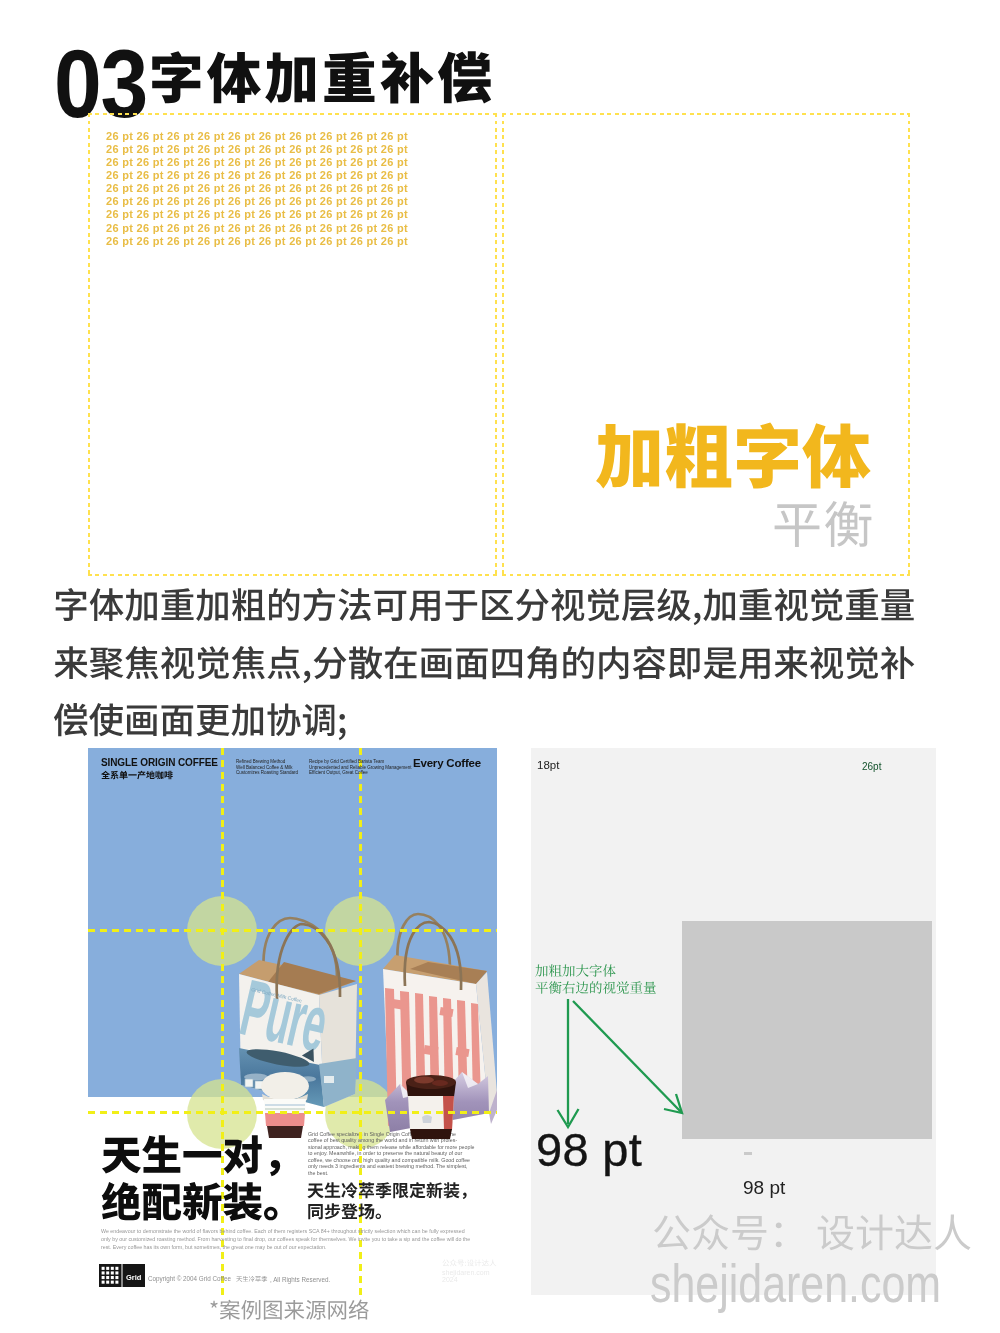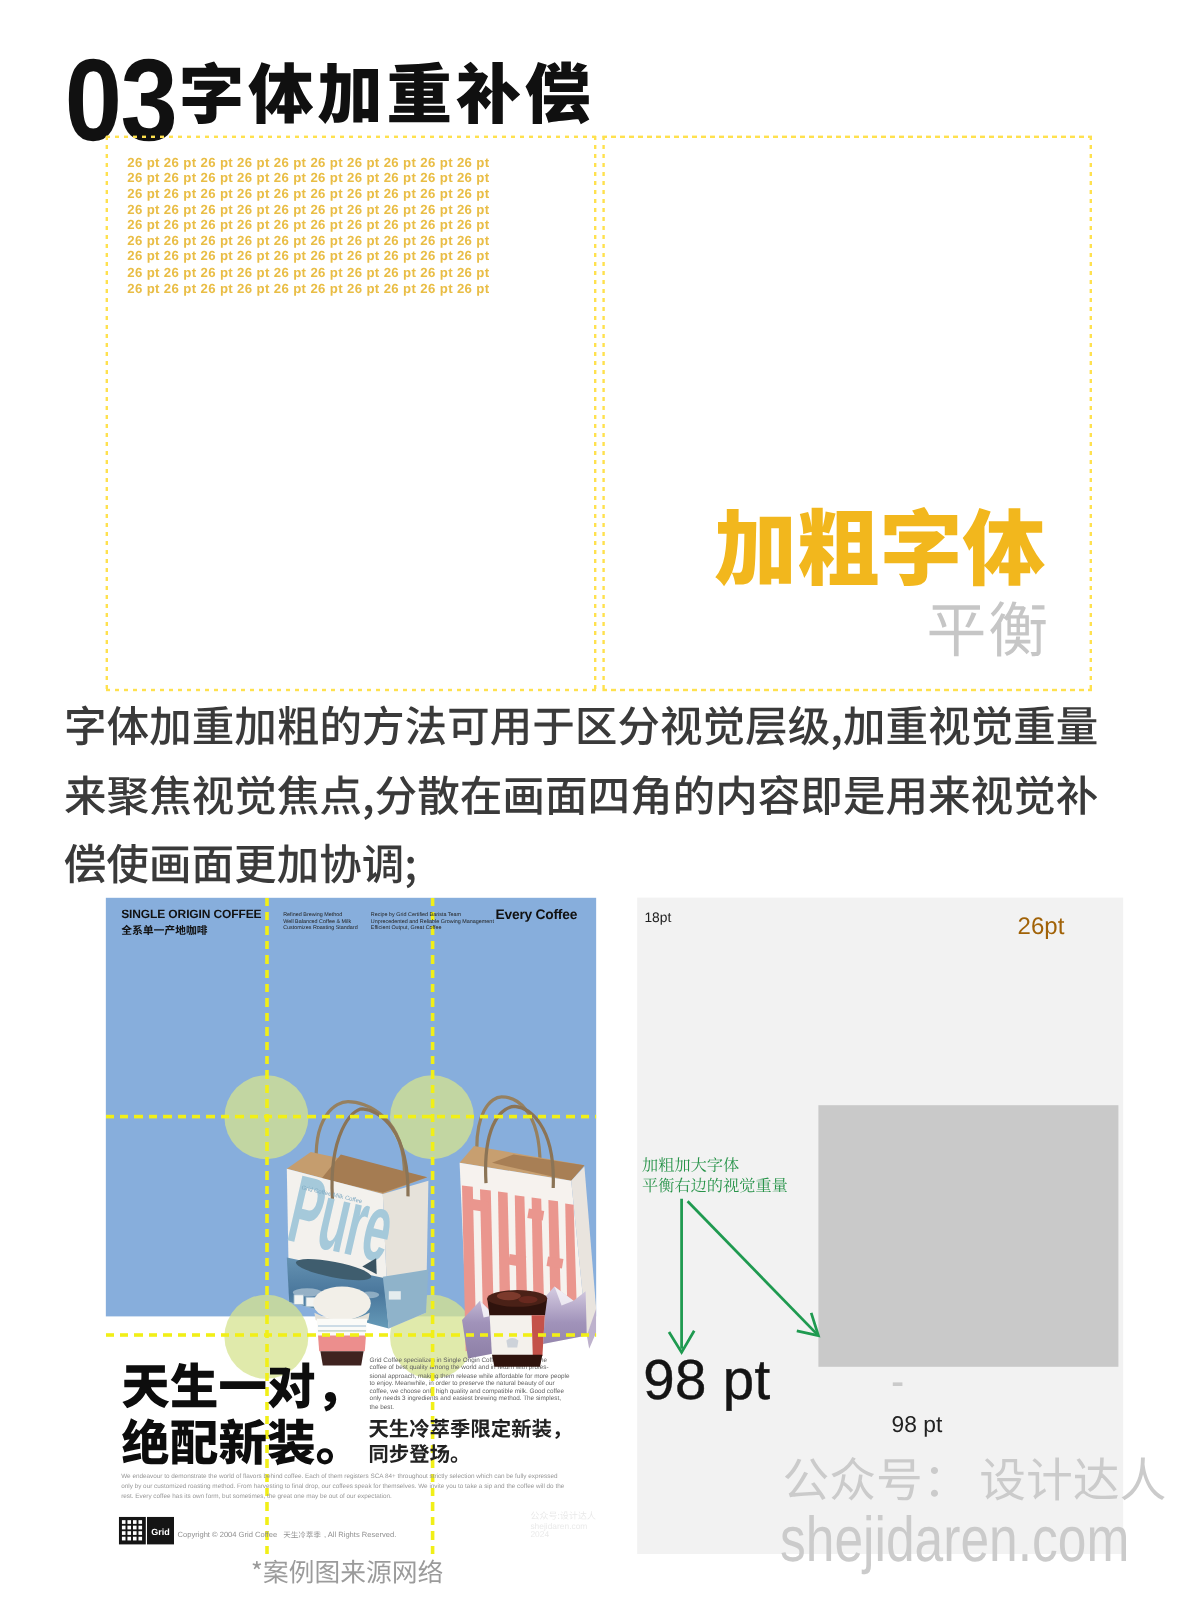--- a/index.html
+++ b/index.html
@@ -174,21 +174,21 @@
       <path transform="translate(0,1160) scale(1,-1)" fill="#8f8f8f" d="M542 418Q591 261 697 149Q803 37 966 -10Q958 -18 948 -29Q938 -41 929 -54Q921 -67 915 -77Q803 -40 717 27Q632 94 571 188Q511 282 473 400ZM102 763H894V687H102ZM66 455H937V379H66ZM454 737H533V568Q533 506 525 437Q517 369 493 299Q469 229 420 161Q372 94 292 33Q211 -28 91 -78Q86 -69 77 -57Q69 -45 60 -34Q50 -22 42 -15Q155 31 230 87Q306 143 351 204Q395 265 418 328Q440 391 447 452Q454 514 454 568Z M1209 646H1901V573H1209ZM1165 352H1865V280H1165ZM1055 25H1949V-48H1055ZM1463 840H1541V-11H1463ZM1239 824 1315 807Q1294 730 1264 656Q1234 583 1198 519Q1162 456 1121 408Q1114 415 1102 423Q1089 431 1076 440Q1064 448 1054 453Q1095 497 1130 556Q1164 616 1192 684Q1220 752 1239 824Z M2049 768 2114 797Q2140 764 2167 725Q2193 686 2216 648Q2238 611 2251 581L2180 546Q2168 575 2147 614Q2126 653 2100 693Q2074 733 2049 768ZM2037 4Q2059 46 2085 103Q2112 160 2139 224Q2165 287 2187 348L2253 314Q2233 256 2208 195Q2184 134 2160 77Q2135 19 2112 -30ZM2635 801Q2661 756 2698 710Q2734 665 2778 622Q2821 580 2866 545Q2912 510 2955 485Q2946 478 2935 467Q2924 456 2914 444Q2905 432 2898 422Q2856 450 2810 490Q2765 530 2722 577Q2679 624 2641 674Q2603 725 2574 775ZM2592 841 2665 817Q2607 700 2513 597Q2419 493 2302 418Q2297 426 2287 437Q2277 448 2267 458Q2256 468 2247 475Q2322 521 2388 580Q2454 640 2507 707Q2559 774 2592 841ZM2426 129 2477 173Q2511 151 2550 125Q2588 98 2626 70Q2664 43 2697 17Q2730 -9 2753 -30L2699 -81Q2677 -60 2645 -33Q2613 -7 2575 22Q2538 50 2499 78Q2461 106 2426 129ZM2357 373H2813V303H2357ZM2527 527 2586 559Q2614 531 2644 499Q2673 466 2690 442L2629 404Q2612 429 2583 464Q2554 499 2527 527ZM2797 373H2809L2822 378L2875 343Q2852 303 2820 260Q2788 216 2753 174Q2718 132 2683 96Q2648 60 2619 32Q2612 40 2602 49Q2592 58 2582 67Q2572 76 2563 81Q2591 104 2624 139Q2657 173 2690 211Q2723 249 2751 287Q2779 326 2797 357Z M3056 188H3945V119H3056ZM3461 254H3535V-79H3461ZM3110 571H3894V504H3110ZM3283 368 3330 412Q3366 390 3405 362Q3445 334 3468 312L3420 263Q3405 278 3382 297Q3359 315 3333 334Q3307 353 3283 368ZM3306 489 3374 475Q3346 388 3290 323Q3234 257 3164 215Q3159 221 3149 230Q3140 240 3130 248Q3120 257 3112 263Q3180 299 3231 357Q3282 414 3306 489ZM3631 358 3680 399Q3714 381 3752 356Q3790 332 3824 308Q3859 283 3881 263L3830 217Q3809 237 3776 262Q3742 287 3704 312Q3666 338 3631 358ZM3666 489 3735 477Q3710 394 3653 335Q3597 275 3525 237Q3520 244 3510 254Q3501 263 3491 272Q3481 282 3473 287Q3543 318 3594 369Q3645 419 3666 489ZM3288 840H3361V613H3288ZM3633 840H3706V613H3633ZM3062 759H3941V692H3062ZM3428 639 3499 661Q3517 635 3534 602Q3552 568 3560 545L3486 519Q3479 543 3462 577Q3446 611 3428 639Z M4059 191H4944V124H4059ZM4226 373H4707V311H4226ZM4466 252H4540V5Q4540 -27 4531 -43Q4521 -59 4495 -68Q4468 -75 4424 -76Q4380 -77 4315 -77Q4312 -62 4303 -44Q4295 -25 4287 -11Q4324 -12 4356 -13Q4388 -13 4411 -13Q4434 -13 4444 -12Q4458 -11 4462 -7Q4466 -3 4466 7ZM4683 373H4701L4717 377L4765 337Q4713 298 4643 264Q4573 230 4505 207Q4498 217 4486 231Q4475 244 4466 252Q4506 265 4548 282Q4589 300 4625 320Q4660 340 4683 359ZM4059 631H4943V565H4059ZM4460 764H4534V400H4460ZM4422 610 4482 582Q4448 540 4402 500Q4355 460 4302 426Q4249 391 4194 363Q4139 335 4086 315Q4078 328 4064 345Q4050 363 4038 373Q4109 396 4181 432Q4254 468 4317 515Q4381 561 4422 610ZM4579 607Q4609 571 4653 537Q4697 502 4749 472Q4800 442 4855 418Q4910 394 4962 378Q4955 372 4946 361Q4937 350 4928 339Q4920 328 4914 319Q4861 337 4806 365Q4750 392 4698 427Q4645 461 4599 500Q4554 539 4519 580ZM4777 836 4839 782Q4773 766 4689 754Q4605 742 4512 733Q4419 725 4324 719Q4230 714 4141 711Q4140 724 4135 742Q4129 760 4124 773Q4210 776 4302 781Q4393 786 4482 794Q4570 802 4646 812Q4723 823 4777 836Z"></path>
     </svg>
 <div class="abs" style="left:182px;top:527.5px;font-size:6.3px;color:#8f8f8f;">, All Rights Reserved.</div>
 <svg style="position:absolute;left:354.0px;top:509.3px" width="54.6" height="11.1" viewBox="0 0 7278 1480">
       <path transform="translate(0,1160) scale(1,-1)" fill="#e8e8e8" d="M611 274 681 306Q726 253 772 191Q817 130 857 71Q897 13 922 -33L848 -73Q824 -27 785 34Q745 94 700 157Q654 220 611 274ZM324 811 404 789Q371 707 325 631Q280 554 228 489Q176 424 120 374Q113 382 100 392Q88 402 74 412Q61 422 51 428Q108 473 159 533Q210 594 252 665Q295 736 324 811ZM665 819Q690 767 725 713Q760 659 800 608Q841 557 883 513Q925 470 964 438Q954 431 942 420Q931 408 920 396Q909 385 901 374Q862 411 820 458Q777 506 736 561Q695 616 658 674Q621 732 592 789ZM161 -14Q159 -6 154 9Q149 23 144 39Q138 55 132 65Q152 70 174 92Q195 114 223 149Q237 166 266 204Q294 243 329 297Q364 350 399 411Q435 473 465 535L547 500Q499 413 446 328Q392 243 336 167Q279 92 221 32V29Q221 29 212 25Q203 21 191 14Q180 8 171 0Q161 -7 161 -14ZM161 -14 160 49 213 79 774 111Q777 95 782 74Q787 53 790 40Q656 31 560 24Q463 17 397 13Q331 8 289 4Q247 1 222 -2Q197 -5 184 -8Q171 -11 161 -14Z M1264 277 1313 324Q1349 296 1388 263Q1426 230 1459 198Q1492 166 1512 141L1459 85Q1440 112 1407 146Q1374 180 1337 215Q1300 249 1264 277ZM1689 355Q1702 308 1724 257Q1746 206 1778 156Q1810 107 1852 65Q1895 23 1949 -4Q1941 -11 1931 -23Q1921 -35 1912 -47Q1903 -60 1897 -70Q1842 -37 1798 9Q1755 55 1722 108Q1690 161 1668 216Q1645 270 1632 319ZM1277 481 1352 473Q1329 288 1273 152Q1217 15 1114 -73Q1108 -67 1096 -58Q1084 -49 1071 -40Q1058 -31 1049 -26Q1119 27 1164 101Q1210 176 1237 272Q1264 368 1277 481ZM1638 476 1713 468Q1700 341 1671 239Q1642 137 1595 58Q1547 -22 1476 -80Q1470 -73 1458 -64Q1446 -55 1434 -46Q1421 -37 1411 -32Q1519 44 1570 173Q1621 301 1638 476ZM1530 783Q1562 735 1607 689Q1653 643 1709 603Q1766 564 1830 534Q1894 505 1960 487Q1952 479 1942 467Q1932 455 1923 442Q1914 430 1908 419Q1818 448 1735 499Q1652 550 1584 617Q1517 685 1470 760ZM1494 846 1566 816Q1520 723 1450 647Q1381 570 1292 511Q1204 453 1101 413Q1092 429 1077 449Q1062 469 1047 482Q1146 515 1232 568Q1319 620 1386 690Q1452 760 1494 846Z M2260 732V596H2736V732ZM2185 799H2815V530H2185ZM2063 440H2933V371H2063ZM2249 259H2759V191H2249ZM2736 259H2816Q2816 259 2815 253Q2814 247 2814 239Q2813 231 2812 225Q2800 141 2787 86Q2774 31 2759 -1Q2745 -33 2726 -50Q2708 -65 2688 -71Q2668 -76 2639 -77Q2614 -78 2568 -78Q2522 -77 2470 -74Q2468 -57 2461 -37Q2454 -18 2444 -2Q2497 -7 2545 -9Q2594 -10 2615 -10Q2633 -10 2644 -9Q2655 -7 2663 -1Q2678 11 2690 39Q2703 68 2714 120Q2725 171 2736 249ZM2281 410 2361 399Q2350 364 2338 326Q2326 288 2313 253Q2300 218 2290 191H2203Q2216 221 2230 258Q2244 296 2257 336Q2271 375 2281 410Z M3139 390Q3112 390 3092 410Q3073 429 3073 460Q3073 491 3092 511Q3112 530 3139 530Q3166 530 3186 511Q3205 491 3205 460Q3205 429 3186 410Q3166 390 3139 390ZM3139 -13Q3112 -13 3092 6Q3073 26 3073 56Q3073 88 3092 107Q3112 126 3139 126Q3166 126 3186 107Q3205 88 3205 56Q3205 26 3186 6Q3166 -13 3139 -13Z M3400 776 3449 822Q3476 800 3505 773Q3535 746 3561 720Q3587 693 3602 672L3551 619Q3536 641 3510 668Q3485 695 3456 724Q3427 752 3400 776ZM3453 -60 3439 8 3458 38 3646 175Q3650 160 3659 142Q3667 123 3673 112Q3607 63 3565 32Q3524 2 3502 -16Q3480 -33 3469 -43Q3459 -52 3453 -60ZM3321 526H3499V454H3321ZM3790 804H4051V734H3790ZM3662 398H4129V328H3662ZM4105 398H4119L4133 401L4179 381Q4148 283 4095 207Q4043 131 3974 75Q3904 19 3824 -19Q3743 -57 3655 -80Q3651 -66 3640 -46Q3629 -27 3619 -15Q3700 4 3776 38Q3852 72 3917 121Q3982 171 4031 237Q4079 303 4105 386ZM3763 345Q3803 254 3871 181Q3939 108 4033 58Q4127 8 4241 -16Q4233 -24 4224 -36Q4215 -48 4207 -60Q4199 -72 4195 -83Q4018 -40 3893 64Q3768 168 3700 323ZM3769 804H3840V691Q3840 645 3826 595Q3812 545 3774 500Q3736 455 3664 420Q3659 428 3650 439Q3641 449 3631 460Q3622 470 3615 476Q3681 506 3714 542Q3747 579 3758 617Q3769 656 3769 693ZM4017 804H4088V572Q4088 550 4091 542Q4094 534 4106 534Q4112 534 4126 534Q4140 534 4154 534Q4169 534 4175 534Q4186 534 4199 535Q4213 537 4222 539Q4223 525 4225 506Q4227 487 4229 474Q4220 471 4206 470Q4191 469 4176 469Q4169 469 4153 469Q4137 469 4122 469Q4107 469 4101 469Q4066 469 4048 479Q4030 489 4023 512Q4017 535 4017 573ZM3453 -60Q3450 -51 3443 -39Q3436 -27 3428 -15Q3419 -3 3412 4Q3422 10 3433 23Q3445 36 3454 54Q3462 72 3462 95V526H3535V30Q3535 30 3522 20Q3510 11 3494 -4Q3478 -18 3465 -34Q3453 -49 3453 -60Z M4415 775 4464 823Q4492 801 4523 774Q4553 747 4581 720Q4608 694 4624 673L4573 617Q4557 639 4531 666Q4504 694 4474 723Q4444 752 4415 775ZM4474 -61 4459 13 4481 45 4682 182Q4684 172 4689 160Q4693 147 4698 135Q4703 123 4707 116Q4635 66 4592 34Q4549 3 4526 -15Q4502 -33 4491 -43Q4480 -53 4474 -61ZM4324 526H4529V452H4324ZM4650 508H5237V431H4650ZM4904 837H4983V-80H4904ZM4474 -61Q4470 -51 4463 -38Q4456 -24 4448 -12Q4441 1 4433 8Q4448 18 4465 39Q4483 61 4483 93V526H4559V25Q4559 25 4550 19Q4541 13 4529 3Q4516 -6 4504 -18Q4491 -30 4482 -40Q4474 -51 4474 -61Z M5601 643H6220V570H5601ZM5358 787 5422 819Q5447 790 5471 756Q5496 722 5517 689Q5538 656 5548 630L5480 593Q5470 619 5450 653Q5430 687 5406 722Q5382 757 5358 787ZM5863 837H5940Q5938 744 5932 655Q5925 566 5909 485Q5894 403 5862 332Q5831 261 5778 203Q5726 145 5645 102Q5641 111 5632 123Q5623 134 5613 144Q5603 154 5595 160Q5670 199 5719 252Q5768 306 5796 371Q5824 436 5838 511Q5852 587 5857 669Q5861 751 5863 837ZM5540 467V101H5465V395H5325V467ZM5502 138Q5519 138 5534 128Q5549 119 5568 103Q5587 88 5614 69Q5664 37 5728 28Q5793 19 5879 19Q5924 19 5972 20Q6021 22 6069 24Q6118 27 6162 30Q6206 34 6242 38Q6237 29 6232 14Q6227 -1 6224 -15Q6220 -30 6219 -41Q6194 -42 6151 -44Q6108 -46 6057 -48Q6007 -49 5959 -50Q5911 -51 5877 -51Q5782 -51 5715 -40Q5649 -28 5597 7Q5565 27 5541 48Q5517 70 5500 70Q5484 70 5462 51Q5440 33 5416 2Q5392 -28 5365 -64L5314 5Q5365 63 5415 101Q5464 138 5502 138ZM5847 466 5908 505Q5950 464 5995 418Q6039 372 6081 325Q6123 278 6158 235Q6193 192 6217 157L6154 109Q6131 145 6095 189Q6059 234 6018 282Q5976 331 5932 378Q5888 425 5847 466Z M6735 837H6819Q6818 792 6814 724Q6810 656 6798 572Q6786 489 6758 399Q6731 309 6683 222Q6635 134 6562 57Q6488 -20 6382 -76Q6372 -62 6355 -46Q6338 -29 6321 -17Q6425 36 6496 108Q6568 181 6613 264Q6658 347 6683 431Q6708 516 6719 594Q6729 672 6732 735Q6735 798 6735 837ZM6809 713Q6812 696 6818 648Q6824 600 6840 533Q6856 466 6886 390Q6915 314 6962 239Q7009 164 7079 99Q7148 34 7243 -9Q7227 -21 7212 -39Q7197 -57 7188 -72Q7090 -26 7018 43Q6947 112 6899 192Q6850 272 6820 354Q6790 435 6773 507Q6757 579 6749 632Q6741 684 6738 706Z"></path>
     </svg>
 <div class="abs" style="left:354px;top:521px;font-size:7px;color:#eaeaea;">shejidaren.com 2024</div>
 </div>
 <div class="abs" style="left:505px;top:748px;width:405px;height:547px;background:#f2f2f2;margin-left:26px;">
 <div class="abs" style="left:6px;top:11px;font-size:11.5px;color:#222;">18pt</div>
-<div class="abs" style="left:317px;top:13px;font-size:20px;color:#a16207;">26pt</div>
+<div class="abs" style="left:331px;top:13px;font-size:10px;color:#14532d;">26pt</div>
 <div class="abs" style="left:151px;top:173px;width:250px;height:218px;background:#c9c9c9;"></div>
 <svg style="position:absolute;left:4.0px;top:212.3px" width="81.0" height="20.0" viewBox="0 0 6000 1480">
       <path transform="translate(0,1160) scale(1,-1)" fill="#279349" d="M618 73H874V44H618ZM840 668H829L867 712L952 645Q947 638 934 632Q922 627 905 624V-16Q905 -20 896 -25Q887 -31 874 -36Q861 -41 849 -41H840ZM51 622H455V592H60ZM217 835 321 824Q319 814 312 807Q304 799 285 796Q284 713 282 622Q279 531 268 439Q258 347 232 256Q207 166 161 81Q116 -3 43 -76L27 -61Q101 35 140 146Q179 256 196 373Q212 490 214 607Q217 724 217 835ZM425 622H415L453 665L531 600Q520 587 490 583Q487 454 482 352Q476 250 468 175Q459 101 446 53Q434 6 417 -14Q396 -37 367 -49Q338 -60 305 -60Q305 -44 302 -31Q298 -18 289 -10Q278 -1 251 6Q225 13 196 18L197 36Q218 34 244 31Q270 28 293 26Q316 25 327 25Q343 25 350 28Q358 31 365 38Q384 57 396 132Q408 207 415 331Q422 456 425 622ZM591 668V701L660 668H883V638H655V-29Q655 -33 648 -39Q641 -45 629 -49Q617 -54 603 -54H591Z M1517 509H1838V481H1517ZM1518 249H1841V221H1518ZM1491 756V788L1565 756H1796L1830 801L1916 733Q1910 726 1900 722Q1890 718 1871 715V-32H1807V726H1554V-32H1491ZM1363 -19H1875L1914 44Q1914 44 1927 32Q1939 19 1956 1Q1974 -17 1985 -32Q1982 -47 1960 -47H1371ZM1041 483H1328L1371 538Q1371 538 1385 527Q1399 516 1418 500Q1437 484 1452 469Q1448 453 1426 453H1049ZM1191 480H1263V464Q1234 349 1177 248Q1121 147 1042 65L1029 78Q1068 134 1099 200Q1129 267 1153 338Q1177 410 1191 480ZM1072 759Q1116 718 1136 679Q1157 641 1161 610Q1165 579 1156 560Q1147 541 1132 538Q1117 536 1101 553Q1101 585 1095 620Q1088 656 1078 692Q1068 727 1057 754ZM1208 838 1307 827Q1306 817 1298 809Q1291 802 1271 799V-55Q1271 -59 1264 -65Q1256 -71 1244 -75Q1233 -79 1221 -79H1208ZM1266 397Q1318 374 1351 350Q1383 325 1398 302Q1414 279 1416 260Q1419 240 1412 229Q1404 217 1391 215Q1377 214 1361 225Q1353 251 1335 281Q1317 311 1296 339Q1274 368 1254 390ZM1361 772 1456 741Q1453 733 1445 727Q1436 721 1420 722Q1397 672 1368 621Q1339 569 1310 532L1294 540Q1310 585 1329 648Q1347 711 1361 772Z M2618 73H2874V44H2618ZM2840 668H2829L2867 712L2952 645Q2947 638 2934 632Q2922 627 2905 624V-16Q2905 -20 2896 -25Q2887 -31 2874 -36Q2861 -41 2849 -41H2840ZM2051 622H2455V592H2060ZM2217 835 2321 824Q2319 814 2312 807Q2304 799 2285 796Q2284 713 2282 622Q2279 531 2268 439Q2258 347 2232 256Q2207 166 2161 81Q2116 -3 2043 -76L2027 -61Q2101 35 2140 146Q2179 256 2196 373Q2212 490 2214 607Q2217 724 2217 835ZM2425 622H2415L2453 665L2531 600Q2520 587 2490 583Q2487 454 2482 352Q2476 250 2468 175Q2459 101 2446 53Q2434 6 2417 -14Q2396 -37 2367 -49Q2338 -60 2305 -60Q2305 -44 2302 -31Q2298 -18 2289 -10Q2278 -1 2251 6Q2225 13 2196 18L2197 36Q2218 34 2244 31Q2270 28 2293 26Q2316 25 2327 25Q2343 25 2350 28Q2358 31 2365 38Q2384 57 2396 132Q2408 207 2415 331Q2422 456 2425 622ZM2591 668V701L2660 668H2883V638H2655V-29Q2655 -33 2648 -39Q2641 -45 2629 -49Q2617 -54 2603 -54H2591Z M3859 611Q3859 611 3869 604Q3879 596 3895 584Q3910 572 3928 558Q3945 543 3959 529Q3958 522 3950 518Q3943 514 3933 514H3057L3050 543H3804ZM3563 824Q3561 814 3554 806Q3546 798 3528 796Q3526 710 3522 626Q3519 542 3507 462Q3494 382 3466 308Q3437 233 3385 165Q3333 96 3252 35Q3170 -26 3051 -79L3039 -61Q3166 7 3246 85Q3326 164 3369 250Q3412 337 3430 431Q3447 526 3450 627Q3454 729 3454 836ZM3528 538Q3540 464 3568 389Q3595 314 3646 242Q3697 170 3776 105Q3856 40 3972 -12L3969 -24Q3943 -27 3924 -39Q3906 -51 3900 -80Q3791 -21 3721 53Q3650 128 3607 210Q3564 292 3542 374Q3520 457 3510 534Z M4835 681 4880 725 4959 648Q4954 644 4945 642Q4936 640 4920 639Q4899 613 4864 581Q4829 549 4800 527L4786 534Q4797 555 4809 581Q4820 608 4830 635Q4841 662 4846 681ZM4169 733Q4186 677 4183 635Q4179 592 4163 565Q4147 537 4127 523Q4114 515 4098 512Q4083 509 4070 513Q4057 518 4051 531Q4045 548 4053 563Q4062 578 4079 588Q4099 599 4117 620Q4134 642 4145 671Q4155 700 4152 732ZM4867 681V651H4157V681ZM4437 839Q4487 829 4516 811Q4546 793 4558 772Q4571 752 4571 734Q4571 716 4562 704Q4552 692 4537 690Q4522 688 4504 701Q4499 735 4476 772Q4453 809 4427 832ZM4663 536 4708 581 4787 509Q4781 504 4772 502Q4762 500 4747 499Q4701 468 4641 435Q4581 402 4520 382H4502Q4534 401 4568 429Q4601 456 4630 486Q4658 515 4675 536ZM4568 400Q4564 378 4532 374V18Q4532 -8 4525 -28Q4518 -48 4494 -61Q4470 -73 4418 -78Q4415 -62 4410 -51Q4405 -39 4393 -30Q4379 -22 4356 -16Q4333 -10 4294 -6V10Q4294 10 4313 9Q4332 7 4358 6Q4385 4 4408 3Q4431 1 4440 1Q4455 1 4460 6Q4466 11 4466 23V411ZM4864 348Q4864 348 4873 340Q4882 333 4896 322Q4910 310 4925 297Q4940 284 4954 272Q4950 256 4927 256H4056L4047 286H4814ZM4709 536V506H4224L4215 536Z M5346 806Q5343 797 5334 792Q5325 786 5308 786Q5278 694 5238 608Q5198 522 5151 449Q5104 376 5052 319L5037 329Q5077 391 5115 474Q5153 556 5185 649Q5218 743 5240 838ZM5263 558Q5260 551 5252 546Q5245 541 5232 539V-57Q5232 -59 5224 -65Q5216 -70 5203 -75Q5191 -79 5178 -79H5166V543L5196 583ZM5655 629Q5686 532 5736 442Q5786 352 5848 281Q5910 209 5976 167L5973 156Q5953 154 5936 141Q5920 128 5911 104Q5850 158 5798 236Q5745 314 5705 412Q5664 510 5638 622ZM5605 614Q5562 461 5477 327Q5393 194 5268 93L5254 107Q5323 175 5378 261Q5433 346 5474 440Q5515 535 5539 630H5605ZM5675 824Q5673 814 5665 807Q5658 800 5639 797V-56Q5639 -60 5631 -65Q5624 -70 5612 -74Q5600 -78 5588 -78H5574V836ZM5859 690Q5859 690 5868 683Q5876 676 5890 665Q5903 654 5918 642Q5933 629 5945 617Q5941 601 5919 601H5294L5286 630H5813ZM5753 210Q5753 210 5766 200Q5779 189 5796 173Q5813 158 5827 143Q5824 127 5802 127H5409L5401 157H5712Z"></path>
     </svg>
 <svg style="position:absolute;left:4.0px;top:229.3px" width="121.5" height="20.0" viewBox="0 0 9000 1480">
       <path transform="translate(0,1160) scale(1,-1)" fill="#279349" d="M196 670Q252 630 285 590Q318 550 334 514Q349 479 350 451Q351 423 342 406Q333 390 317 388Q302 386 284 403Q281 445 265 492Q249 538 227 584Q205 629 182 664ZM42 324H812L864 387Q864 387 873 380Q883 372 898 361Q913 350 929 336Q944 323 958 310Q955 295 931 295H51ZM95 762H768L820 825Q820 825 829 818Q839 810 853 799Q868 788 884 774Q900 761 914 749Q910 733 888 733H103ZM467 760H533V-56Q533 -59 526 -64Q519 -70 506 -75Q494 -79 477 -79H467ZM750 672 850 632Q847 625 838 620Q829 614 813 615Q776 550 729 487Q683 423 636 379L622 389Q642 424 665 470Q688 516 710 569Q732 621 750 672Z M1145 443 1178 487 1237 464Q1234 457 1227 453Q1220 448 1207 446V-57Q1207 -60 1199 -65Q1191 -70 1180 -74Q1169 -78 1157 -78H1145ZM1223 659 1315 615Q1310 607 1303 604Q1295 601 1277 603Q1252 561 1215 509Q1179 456 1134 404Q1089 352 1040 308L1028 320Q1068 369 1105 430Q1143 490 1173 551Q1204 611 1223 659ZM1205 837 1296 793Q1292 785 1284 782Q1276 779 1259 782Q1236 751 1202 714Q1168 677 1127 641Q1087 605 1045 576L1034 588Q1068 624 1101 668Q1133 712 1161 757Q1188 802 1205 837ZM1684 751H1824L1870 808Q1870 808 1884 797Q1899 786 1918 769Q1938 753 1954 737Q1950 721 1928 721H1692ZM1685 528H1843L1889 586Q1889 586 1898 580Q1906 573 1920 562Q1933 551 1948 539Q1962 527 1975 515Q1971 500 1949 500H1693ZM1260 199H1624L1669 254Q1669 254 1682 243Q1696 232 1715 216Q1735 201 1750 186Q1746 170 1724 170H1268ZM1810 526H1873V17Q1873 -7 1866 -27Q1860 -48 1839 -60Q1818 -73 1775 -78Q1774 -64 1769 -52Q1765 -40 1756 -32Q1746 -24 1728 -18Q1710 -13 1678 -8V7Q1678 7 1692 6Q1706 5 1726 4Q1745 2 1763 1Q1781 0 1788 0Q1801 0 1805 5Q1810 9 1810 19ZM1358 468H1644V438H1358ZM1358 596H1643V567H1358ZM1413 726H1585V697H1413ZM1357 334H1643V304H1357ZM1620 596H1612L1643 629L1711 577Q1707 572 1699 568Q1691 563 1679 561V285Q1679 282 1671 277Q1662 272 1651 268Q1639 264 1628 264H1620ZM1470 592H1525V322H1470ZM1466 289 1560 279Q1559 269 1551 262Q1543 254 1526 252Q1522 203 1511 158Q1501 113 1474 71Q1447 29 1395 -8Q1342 -45 1254 -77L1243 -57Q1316 -21 1360 17Q1404 55 1426 97Q1448 140 1456 187Q1464 235 1466 289ZM1487 141Q1546 128 1585 109Q1623 90 1643 69Q1663 48 1669 29Q1675 10 1669 -3Q1664 -16 1650 -20Q1637 -24 1619 -14Q1608 12 1584 39Q1560 66 1532 90Q1504 115 1477 132ZM1548 726H1537L1574 765L1644 699Q1640 694 1631 692Q1621 691 1607 690Q1594 676 1576 656Q1558 635 1540 615Q1522 594 1505 579H1489Q1498 601 1509 628Q1521 656 1531 682Q1542 709 1548 726ZM1377 596V274Q1377 271 1371 266Q1365 260 1354 255Q1342 251 1328 251H1318V570L1349 614L1389 596ZM1425 838 1518 804Q1515 796 1507 791Q1498 786 1482 787Q1443 699 1389 626Q1336 553 1274 505L1260 517Q1292 554 1322 605Q1353 655 1380 715Q1406 775 1425 838Z M2039 616H2818L2869 680Q2869 680 2878 672Q2888 664 2902 653Q2917 641 2933 628Q2949 615 2962 602Q2959 586 2936 586H2048ZM2406 839 2516 814Q2513 804 2505 799Q2497 794 2476 793Q2454 708 2420 618Q2386 528 2335 441Q2284 354 2213 278Q2142 201 2048 142L2036 153Q2117 217 2179 297Q2241 378 2285 469Q2329 561 2359 655Q2389 749 2406 839ZM2279 362V395L2359 362H2762L2798 403L2874 344Q2870 338 2861 334Q2852 329 2836 327V-48Q2836 -51 2819 -60Q2802 -69 2777 -69H2766V332H2347V-57Q2347 -61 2332 -69Q2316 -77 2290 -77H2279ZM2316 40H2804V11H2316Z M3660 823Q3658 813 3651 806Q3644 799 3625 796V720Q3624 658 3619 590Q3614 522 3599 453Q3583 384 3552 319Q3521 254 3468 197Q3416 140 3337 96L3324 110Q3407 170 3455 245Q3503 319 3526 400Q3549 482 3556 564Q3562 647 3562 722V833ZM3819 616 3857 657 3933 594Q3928 588 3919 584Q3909 581 3893 579Q3889 455 3879 363Q3870 271 3855 213Q3841 155 3818 133Q3798 115 3771 105Q3743 96 3711 96Q3711 112 3708 124Q3705 136 3694 144Q3683 152 3656 159Q3629 167 3601 170L3602 188Q3622 187 3650 184Q3677 181 3701 180Q3725 178 3735 178Q3748 178 3756 180Q3765 183 3772 189Q3787 203 3799 260Q3811 316 3818 406Q3826 497 3830 616ZM3856 616V587H3352L3343 616ZM3236 147Q3248 147 3255 144Q3262 141 3270 132Q3316 83 3369 57Q3421 31 3490 22Q3559 13 3650 13Q3732 13 3805 14Q3878 15 3963 18V5Q3941 0 3928 -15Q3915 -29 3912 -52Q3868 -52 3822 -52Q3777 -52 3729 -52Q3681 -52 3629 -52Q3536 -52 3470 -38Q3403 -24 3353 10Q3302 44 3255 105Q3246 115 3238 115Q3230 114 3221 105Q3209 90 3187 63Q3164 36 3139 6Q3115 -24 3096 -49Q3101 -64 3089 -73L3030 6Q3055 23 3087 47Q3118 71 3149 93Q3179 116 3203 131Q3226 147 3236 147ZM3110 821Q3170 793 3207 762Q3244 732 3263 703Q3281 675 3285 652Q3289 628 3282 614Q3274 600 3260 597Q3245 594 3227 607Q3218 640 3196 677Q3174 715 3148 751Q3122 787 3098 814ZM3256 137 3194 105V479H3051L3045 508H3179L3218 559L3304 488Q3299 482 3288 477Q3276 472 3256 469Z M4152 -24Q4152 -28 4145 -33Q4138 -39 4127 -43Q4115 -47 4101 -47H4090V661V693L4157 661H4393V631H4152ZM4333 813Q4327 792 4296 792Q4284 768 4269 741Q4254 713 4238 686Q4223 659 4210 638H4185Q4191 663 4199 698Q4207 733 4215 770Q4223 807 4228 837ZM4836 661 4877 706 4956 639Q4950 633 4940 629Q4930 625 4913 623Q4910 485 4905 374Q4901 263 4892 181Q4884 99 4872 46Q4859 -6 4841 -28Q4821 -53 4792 -65Q4762 -76 4726 -76Q4726 -60 4722 -47Q4718 -33 4706 -25Q4695 -16 4666 -8Q4638 0 4607 5L4608 23Q4631 21 4660 18Q4688 15 4713 13Q4738 11 4749 11Q4765 11 4772 14Q4780 17 4788 25Q4808 45 4819 127Q4831 210 4838 346Q4845 482 4848 661ZM4351 661 4388 701 4467 639Q4463 633 4451 628Q4439 622 4424 619V6Q4424 2 4415 -3Q4406 -9 4394 -13Q4382 -18 4370 -18H4361V661ZM4545 455Q4605 429 4642 398Q4679 368 4697 339Q4715 310 4718 286Q4720 262 4712 247Q4704 231 4689 229Q4673 226 4655 240Q4649 275 4630 312Q4611 350 4585 386Q4559 421 4534 448ZM4892 661V632H4572L4585 661ZM4706 807Q4703 799 4694 793Q4685 786 4668 787Q4631 678 4577 582Q4523 486 4457 421L4443 431Q4476 481 4506 546Q4536 611 4561 685Q4587 760 4603 837ZM4403 381V352H4123V381ZM4403 87V58H4123V87Z M5765 310Q5763 290 5735 287V26Q5735 16 5740 13Q5745 9 5764 9H5828Q5850 9 5866 9Q5881 9 5888 10Q5899 11 5904 22Q5909 34 5916 72Q5923 110 5930 152H5944L5946 18Q5962 13 5966 7Q5970 1 5970 -8Q5970 -22 5958 -31Q5947 -40 5916 -44Q5885 -48 5827 -48H5751Q5720 -48 5704 -43Q5687 -38 5681 -24Q5676 -11 5676 10V321ZM5722 633Q5720 623 5712 616Q5704 608 5687 606Q5686 512 5683 428Q5679 343 5663 270Q5647 197 5611 134Q5574 71 5506 18Q5439 -35 5331 -77L5319 -60Q5414 -15 5473 40Q5532 94 5563 158Q5595 222 5607 297Q5619 372 5621 459Q5623 545 5623 643ZM5441 795 5513 763H5808L5841 803L5914 745Q5909 740 5899 736Q5890 731 5874 729V261Q5874 257 5859 249Q5843 241 5822 241H5812V737H5501V249Q5501 245 5487 237Q5474 229 5450 229H5441V763ZM5157 834Q5206 817 5235 795Q5264 774 5277 753Q5289 732 5289 714Q5289 696 5281 685Q5272 675 5259 674Q5245 672 5229 685Q5224 709 5211 735Q5198 761 5181 785Q5164 809 5146 827ZM5258 -52Q5258 -55 5251 -61Q5245 -67 5233 -72Q5221 -77 5205 -77H5195V393L5258 450ZM5249 410Q5298 392 5327 371Q5357 350 5372 329Q5386 308 5388 290Q5390 273 5384 261Q5377 250 5365 248Q5352 246 5337 256Q5330 281 5314 307Q5298 334 5277 359Q5256 384 5237 402ZM5285 628 5329 669 5402 598Q5395 592 5385 591Q5375 589 5357 587Q5327 520 5277 449Q5227 377 5165 313Q5102 249 5034 201L5021 213Q5066 253 5108 303Q5151 354 5187 410Q5224 466 5253 522Q5282 578 5298 628ZM5344 628V598H5055L5046 628Z M6614 237Q6613 217 6585 214V16Q6585 5 6593 1Q6600 -2 6630 -2H6744Q6784 -2 6812 -2Q6840 -1 6850 -0Q6861 1 6864 4Q6868 7 6872 15Q6878 28 6885 66Q6893 104 6902 151H6915L6917 9Q6934 4 6939 -2Q6944 -8 6944 -17Q6944 -32 6929 -42Q6914 -51 6871 -55Q6828 -59 6744 -59H6622Q6581 -59 6560 -53Q6539 -48 6532 -35Q6524 -21 6524 3V248ZM6553 378Q6552 369 6544 362Q6536 355 6520 353Q6517 299 6510 248Q6503 197 6480 149Q6457 102 6410 59Q6362 15 6279 -22Q6196 -60 6065 -90L6055 -73Q6172 -39 6246 0Q6321 39 6363 83Q6406 127 6425 176Q6443 224 6449 277Q6454 330 6455 388ZM6233 505 6307 473H6703L6735 512L6808 455Q6803 450 6794 445Q6786 441 6770 439V145Q6770 142 6755 134Q6739 126 6716 126H6706V443H6295V136Q6295 131 6281 124Q6267 116 6243 116H6233V473ZM6840 612 6884 657 6963 580Q6958 575 6949 574Q6940 572 6926 570Q6909 545 6882 512Q6855 480 6831 457L6819 464Q6824 485 6831 512Q6838 539 6843 567Q6849 594 6851 612ZM6152 667Q6169 614 6168 573Q6166 531 6153 503Q6139 476 6120 462Q6108 453 6094 449Q6079 446 6066 450Q6054 454 6048 466Q6040 482 6048 497Q6056 512 6073 521Q6091 533 6106 555Q6121 578 6130 607Q6138 636 6134 667ZM6881 612V583H6141V612ZM6414 843Q6463 818 6492 791Q6522 763 6534 737Q6546 711 6546 689Q6546 667 6536 654Q6527 641 6512 640Q6497 639 6481 653Q6480 683 6467 716Q6455 750 6437 781Q6420 812 6402 836ZM6175 819Q6226 798 6257 774Q6287 750 6302 727Q6316 703 6318 683Q6319 664 6311 651Q6303 638 6289 636Q6275 634 6258 646Q6252 673 6237 704Q6222 734 6202 762Q6182 791 6163 811ZM6857 789Q6854 781 6845 778Q6837 775 6819 778Q6801 751 6774 718Q6748 684 6717 651Q6686 617 6653 589L6641 601Q6664 636 6687 679Q6709 723 6728 766Q6746 809 6757 842Z M7057 644H7811L7858 702Q7858 702 7866 695Q7875 688 7889 678Q7903 667 7918 655Q7933 642 7946 630Q7945 623 7938 619Q7930 615 7919 615H7066ZM7118 126H7763L7809 181Q7809 181 7817 174Q7826 168 7839 158Q7853 147 7867 135Q7882 123 7894 112Q7890 97 7867 97H7127ZM7040 -17H7819L7869 46Q7869 46 7878 39Q7887 32 7901 20Q7916 8 7931 -5Q7947 -18 7960 -29Q7957 -45 7933 -45H7049ZM7773 839 7840 772Q7825 758 7789 775Q7725 765 7646 755Q7566 745 7480 738Q7393 730 7304 725Q7214 720 7128 719L7124 739Q7208 745 7299 756Q7389 767 7477 780Q7564 793 7641 809Q7717 824 7773 839ZM7464 757H7530V-24H7464ZM7204 258H7785V229H7204ZM7204 391H7789V362H7204ZM7755 520H7746L7781 561L7864 498Q7859 493 7847 487Q7836 482 7821 479V213Q7821 211 7811 206Q7802 202 7789 198Q7776 194 7765 194H7755ZM7174 520V553L7246 520H7787V492H7240V208Q7240 205 7232 199Q7224 194 7211 190Q7199 185 7184 185H7174Z M8250 686H8752V656H8250ZM8250 585H8752V556H8250ZM8714 783H8704L8741 824L8822 761Q8817 756 8805 750Q8794 745 8779 742V539Q8779 536 8770 531Q8760 526 8748 522Q8735 518 8724 518H8714ZM8215 783V815L8286 783H8762V754H8280V533Q8280 530 8272 525Q8263 520 8251 516Q8238 512 8225 512H8215ZM8239 294H8765V264H8239ZM8239 188H8765V159H8239ZM8728 397H8718L8754 438L8837 374Q8833 368 8820 363Q8808 357 8794 354V151Q8793 148 8784 143Q8774 138 8761 134Q8748 130 8738 130H8728ZM8206 397V429L8277 397H8773V367H8271V133Q8271 131 8263 125Q8255 120 8242 116Q8229 112 8216 112H8206ZM8052 491H8817L8863 547Q8863 547 8871 540Q8880 534 8893 523Q8906 513 8920 501Q8935 489 8947 478Q8944 462 8921 462H8061ZM8051 -27H8816L8864 34Q8864 34 8873 27Q8882 20 8895 9Q8909 -2 8924 -15Q8940 -28 8953 -40Q8950 -56 8926 -56H8060ZM8126 84H8762L8806 138Q8806 138 8814 132Q8822 125 8835 115Q8847 105 8861 94Q8875 82 8887 71Q8883 55 8861 55H8135ZM8465 397H8529V-38H8465Z"></path>
     </svg>
 <svg class="abs" style="left:0;top:248px" width="200" height="140" viewBox="0 0 200 140">
 <path d="M37 3 L37 128" stroke="#1f9a50" stroke-width="2.3" fill="none"></path>
 <path d="M26.5 114 L37 131 L47.5 113" fill="none" stroke="#1f9a50" stroke-width="2.3"></path>

